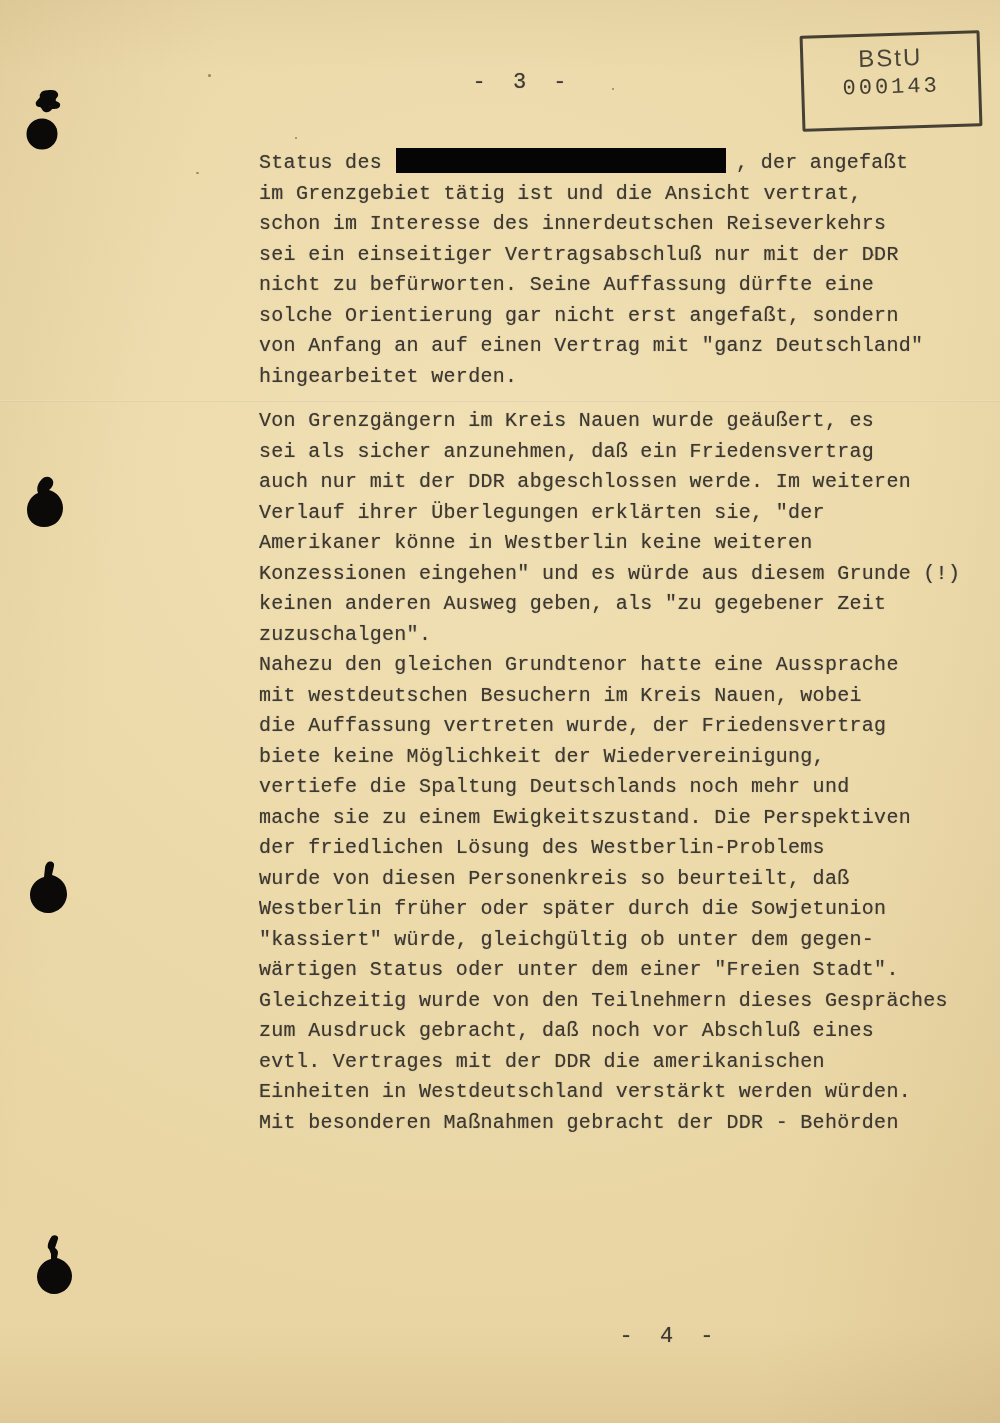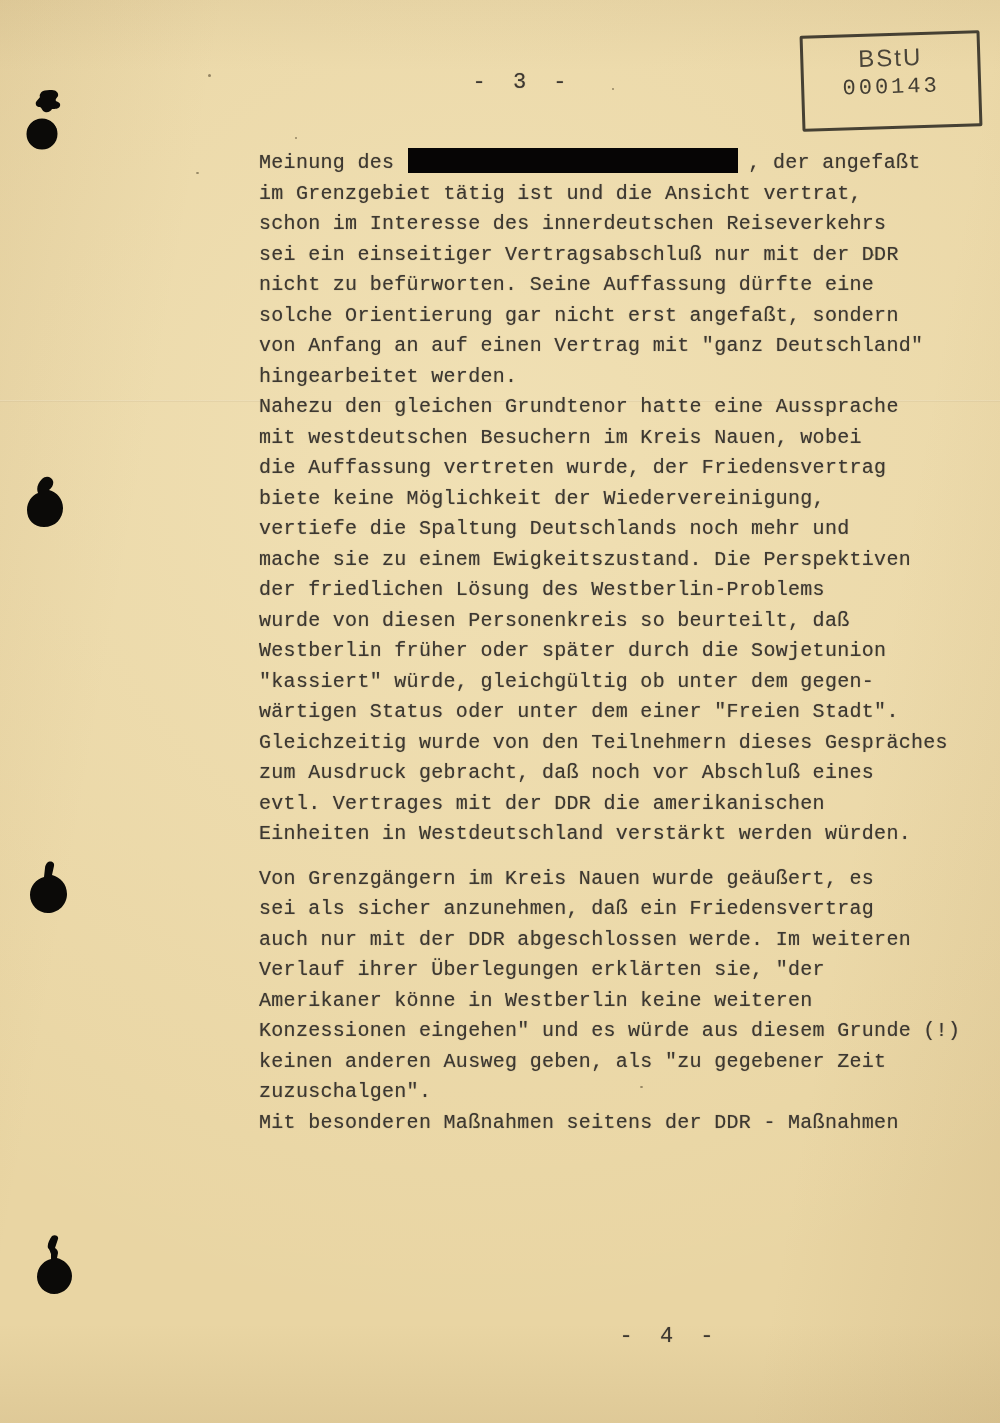--- a/index.html
+++ b/index.html
@@ -138,50 +138,50 @@
 
   <div class="stamp">
     <div class="stamp-agency">BStU</div>
     <div class="stamp-number">000143</div>
   </div>
 
   <div class="pagenum pagenum-top">- 3 -</div>
 
   <div class="textblock">
     <div class="redacted-row">
-      <span>Meinung des</span><span class="redaction-bar"></span><span>, der angefaßt</span>
+      <span>Status des</span><span class="redaction-bar"></span><span>, der angefaßt</span>
     </div>
     <div class="para">im Grenzgebiet tätig ist und die Ansicht vertrat,
 schon im Interesse des innerdeutschen Reiseverkehrs
 sei ein einseitiger Vertragsabschluß nur mit der DDR
 nicht zu befürworten. Seine Auffassung dürfte eine
 solche Orientierung gar nicht erst angefaßt, sondern
 von Anfang an auf einen Vertrag mit "ganz Deutschland"
 hingearbeitet werden.</div>
+    <div class="para para-gap">Von Grenzgängern im Kreis Nauen wurde geäußert, es
+sei als sicher anzunehmen, daß ein Friedensvertrag
+auch nur mit der DDR abgeschlossen werde. Im weiteren
+Verlauf ihrer Überlegungen erklärten sie, "der
+Amerikaner könne in Westberlin keine weiteren
+Konzessionen eingehen" und es würde aus diesem Grunde (!)
+keinen anderen Ausweg geben, als "zu gegebener Zeit
+zuzuschalgen".</div>
     <div class="para">Nahezu den gleichen Grundtenor hatte eine Aussprache
 mit westdeutschen Besuchern im Kreis Nauen, wobei
 die Auffassung vertreten wurde, der Friedensvertrag
 biete keine Möglichkeit der Wiedervereinigung,
 vertiefe die Spaltung Deutschlands noch mehr und
 mache sie zu einem Ewigkeitszustand. Die Perspektiven
 der friedlichen Lösung des Westberlin-Problems
 wurde von diesen Personenkreis so beurteilt, daß
 Westberlin früher oder später durch die Sowjetunion
 "kassiert" würde, gleichgültig ob unter dem gegen-
 wärtigen Status oder unter dem einer "Freien Stadt".
 Gleichzeitig wurde von den Teilnehmern dieses Gespräches
 zum Ausdruck gebracht, daß noch vor Abschluß eines
 evtl. Vertrages mit der DDR die amerikanischen
 Einheiten in Westdeutschland verstärkt werden würden.</div>
-    <div class="para para-gap">Von Grenzgängern im Kreis Nauen wurde geäußert, es
-sei als sicher anzunehmen, daß ein Friedensvertrag
-auch nur mit der DDR abgeschlossen werde. Im weiteren
-Verlauf ihrer Überlegungen erklärten sie, "der
-Amerikaner könne in Westberlin keine weiteren
-Konzessionen eingehen" und es würde aus diesem Grunde (!)
-keinen anderen Ausweg geben, als "zu gegebener Zeit
-zuzuschalgen".</div>
-    <div class="para">Mit besonderen Maßnahmen seitens der DDR - Maßnahmen</div>
+    <div class="para">Mit besonderen Maßnahmen gebracht der DDR - Behörden</div>
   </div>
 
   <div class="pagenum pagenum-bottom">- 4 -</div>
 
 </div>
 
 </body></html>

